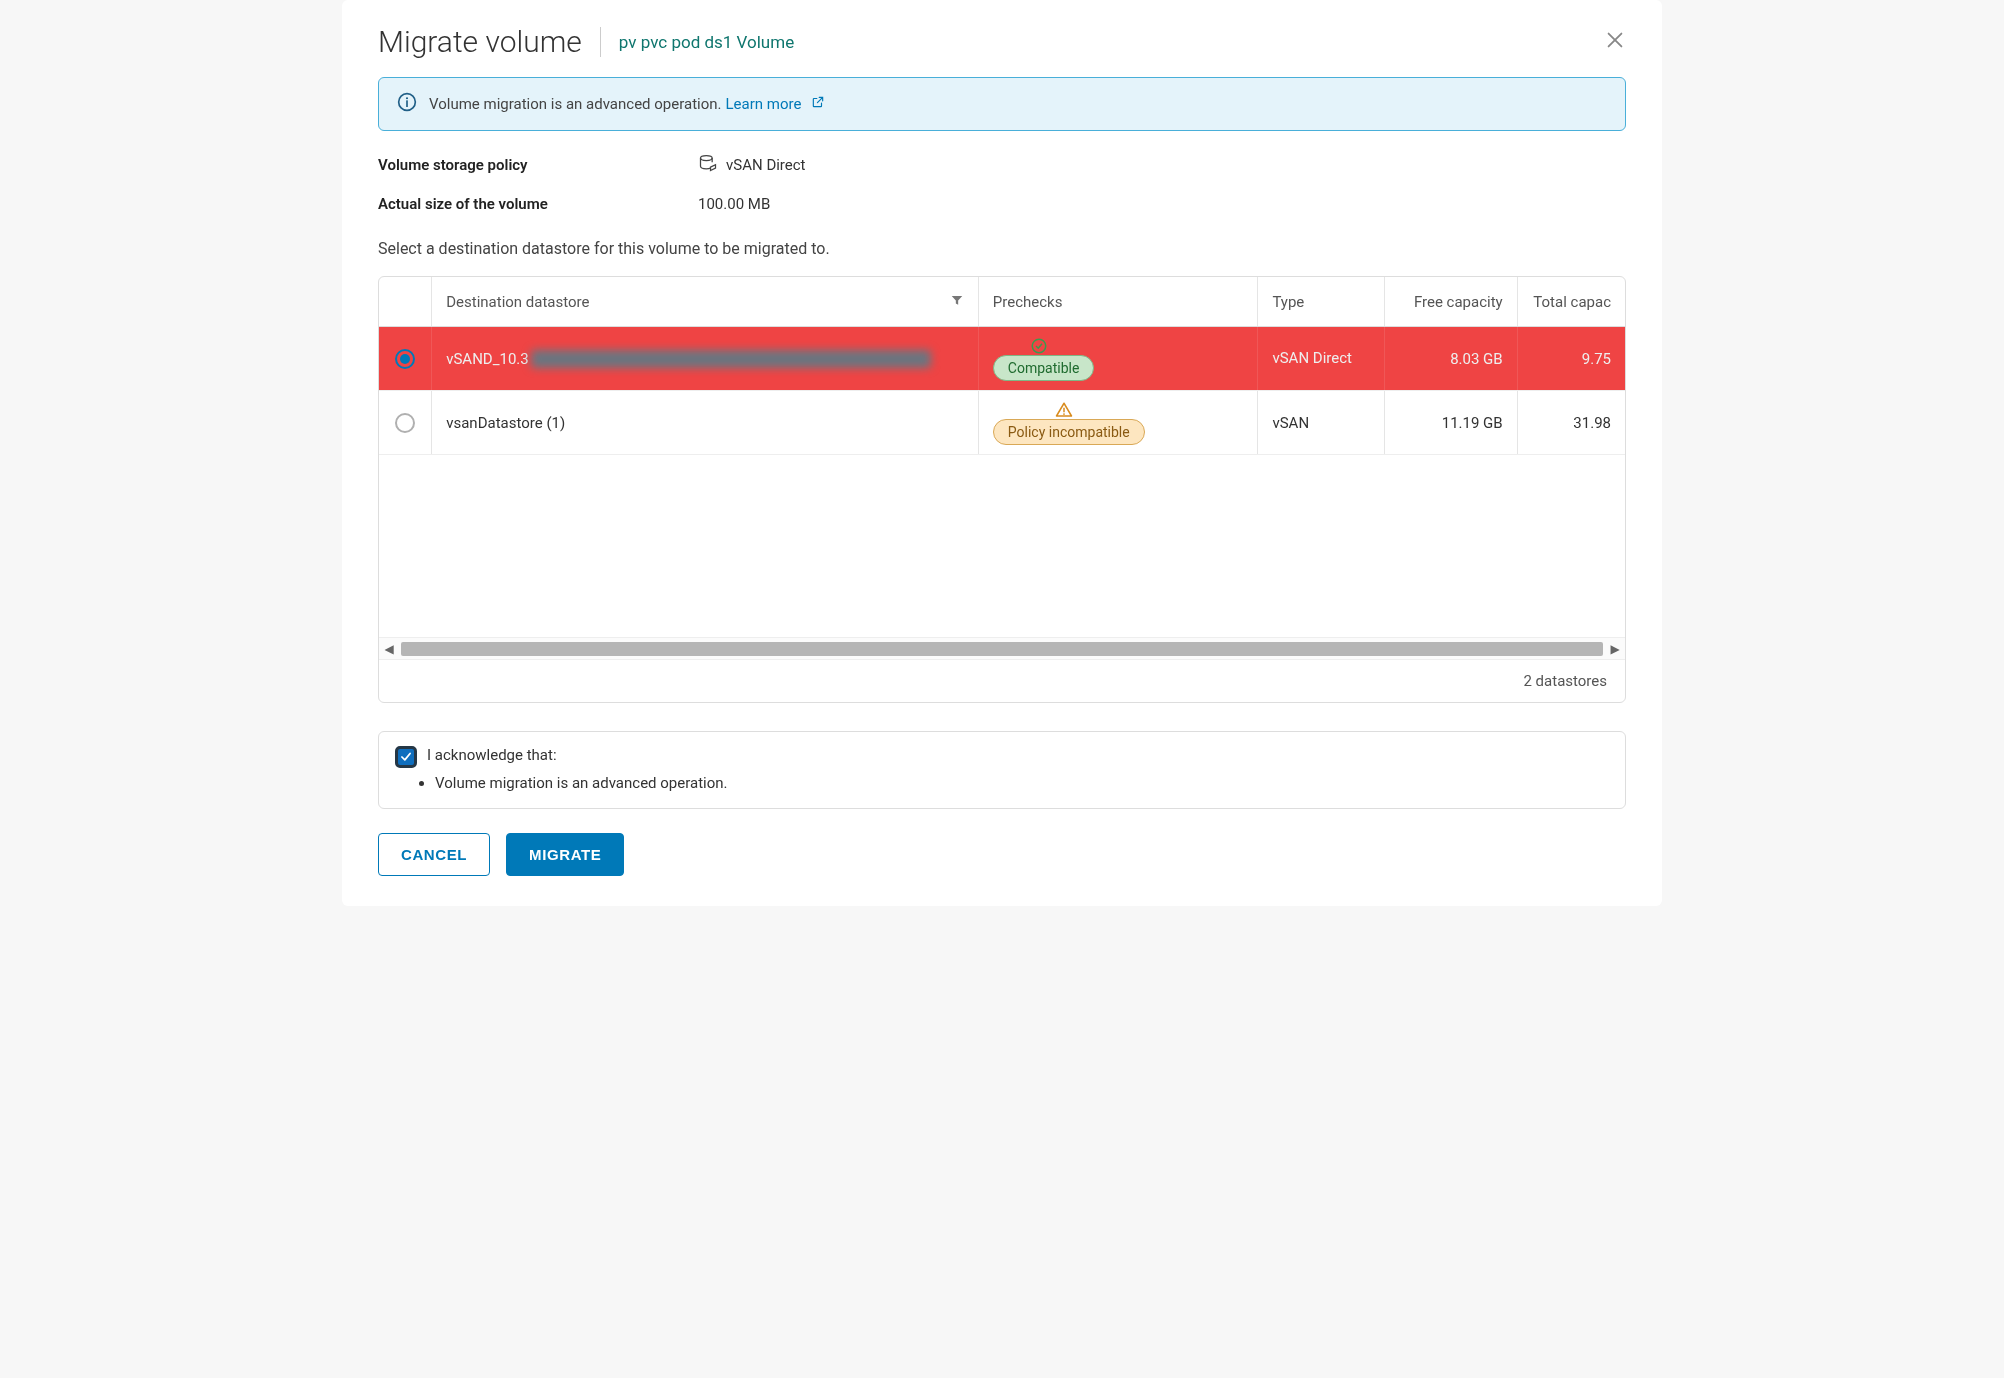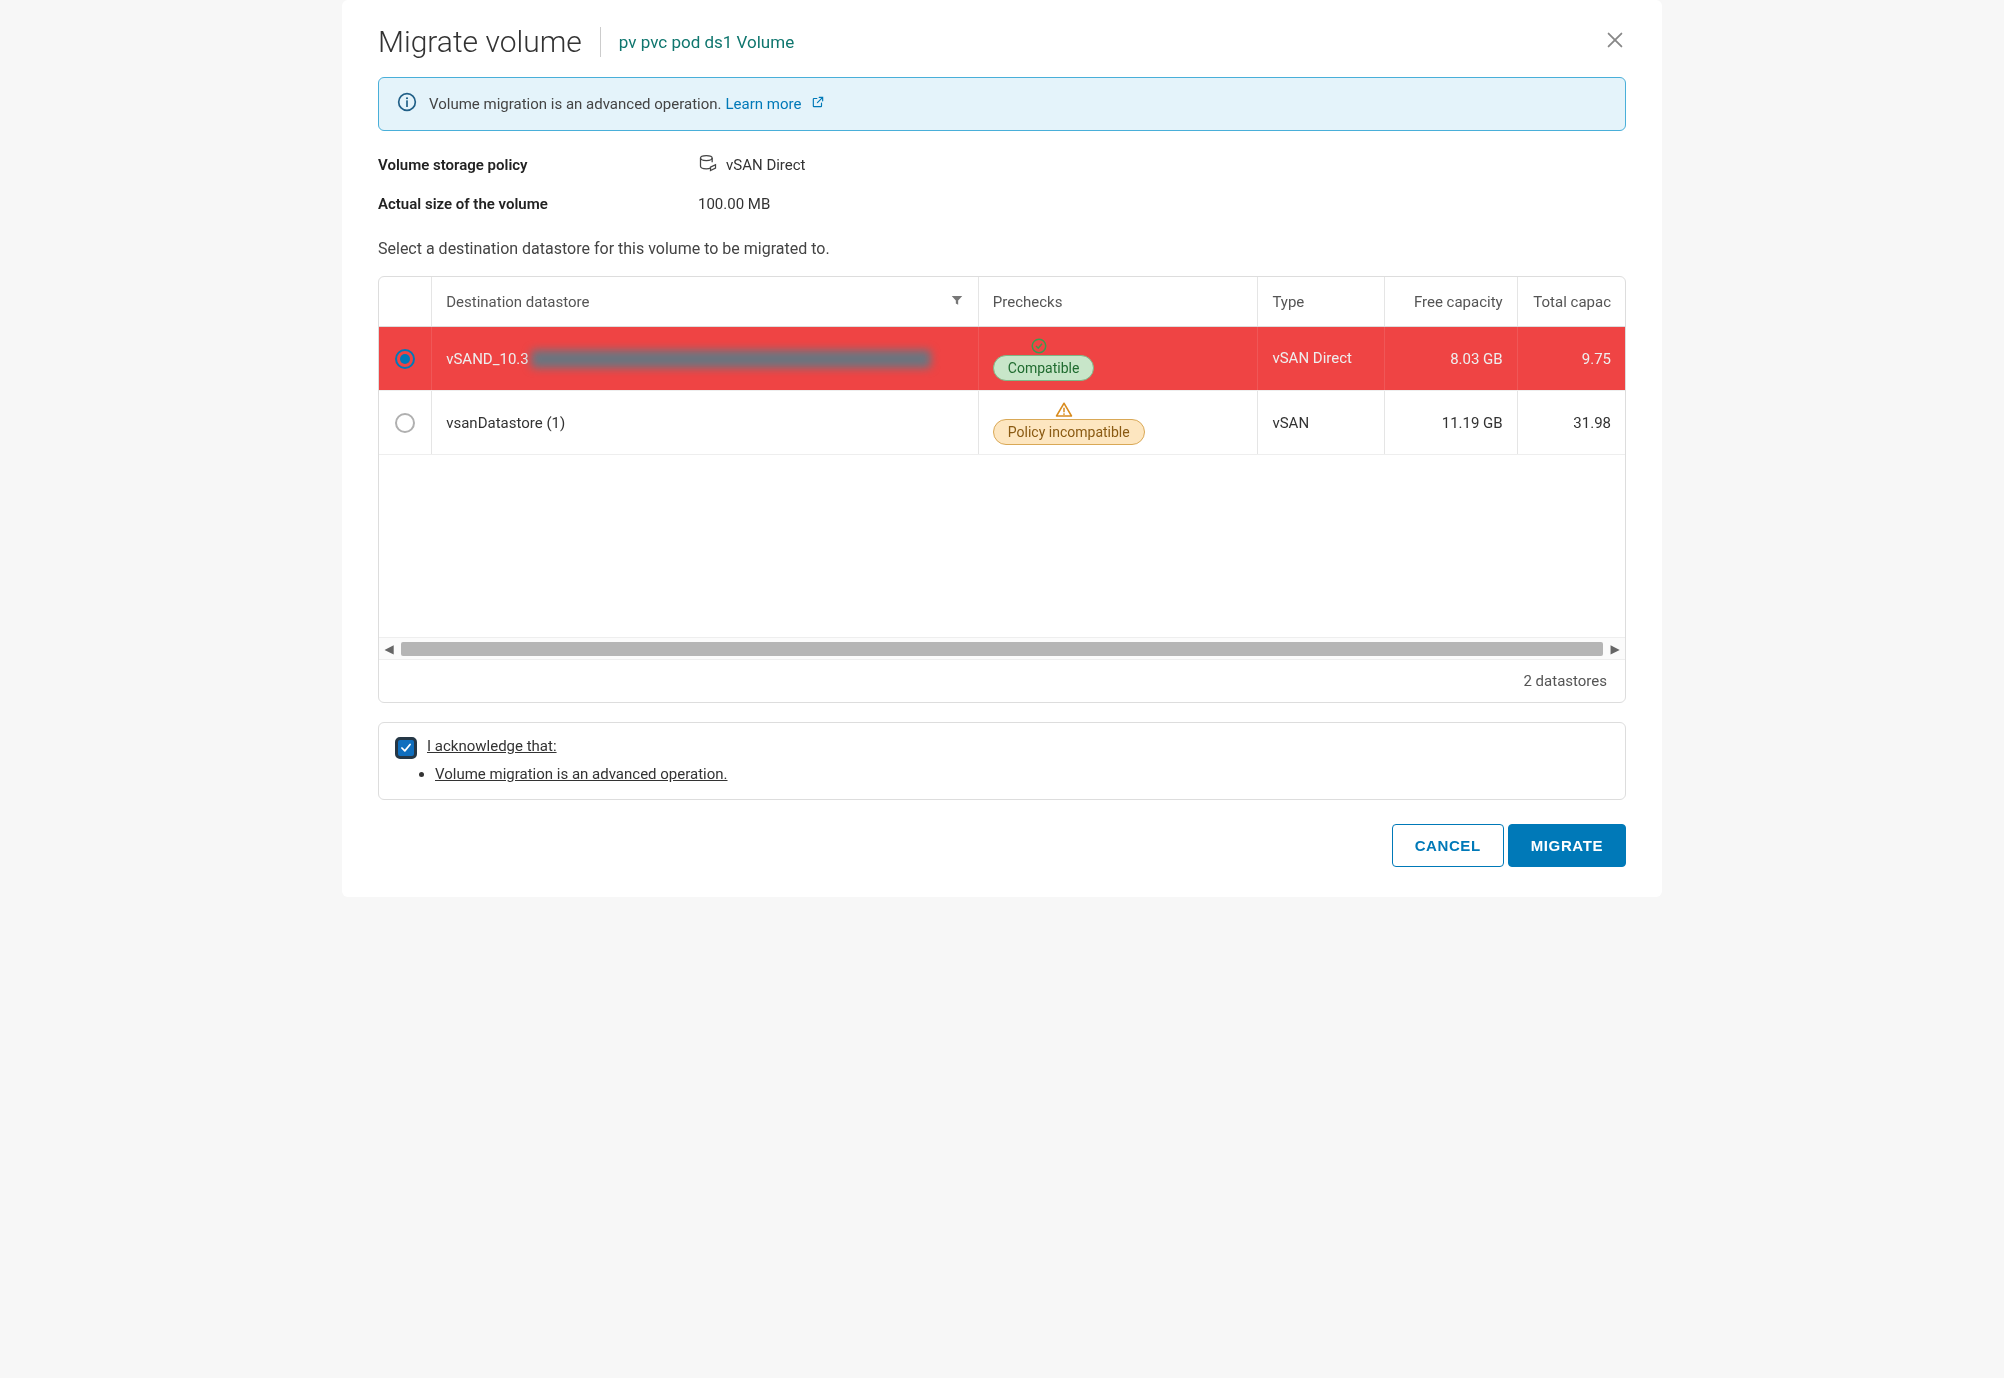--- a/index.html
+++ b/index.html
@@ -177,44 +177,42 @@
     text-align: right;
     color: #555;
     font-size: 15px;
     border-top:1px solid #eee;
   }
 
   .ack-box {
     border: 1px solid #ddd;
     border-radius: 6px;
     padding: 14px 16px 16px 16px;
-    margin-top: 19px;
-    font-size: 15px;
-    text-decoration: underline;
+    margin-top: 28px;
+    font-size: 15px;
   }
   .ack-row { display:flex; align-items:flex-start; }
   .chk {
     width:22px; height:22px;
     border: 3px solid #253746;
     border-radius:5px;
     background:#0f6ebe;
     display:flex;
     align-items:center;
     justify-content:center;
     margin-right:10px;
     flex-shrink:0;
   }
   .chk svg { width:14px; height:14px; }
   .ack-list { margin: 6px 0 0 40px; }
   .ack-list li { margin-top:4px; }
 
   .dlg-footer {
     display:flex;
-    justify-content:flex-end;
-    gap: 4px;
+    gap: 16px;
     margin-top: 24px;
   }
   .btn {
     font-size: 15px;
     letter-spacing: 0.6px;
     font-weight:600;
     padding: 12px 22px;
     border-radius: 4px;
     cursor:pointer;
   }

